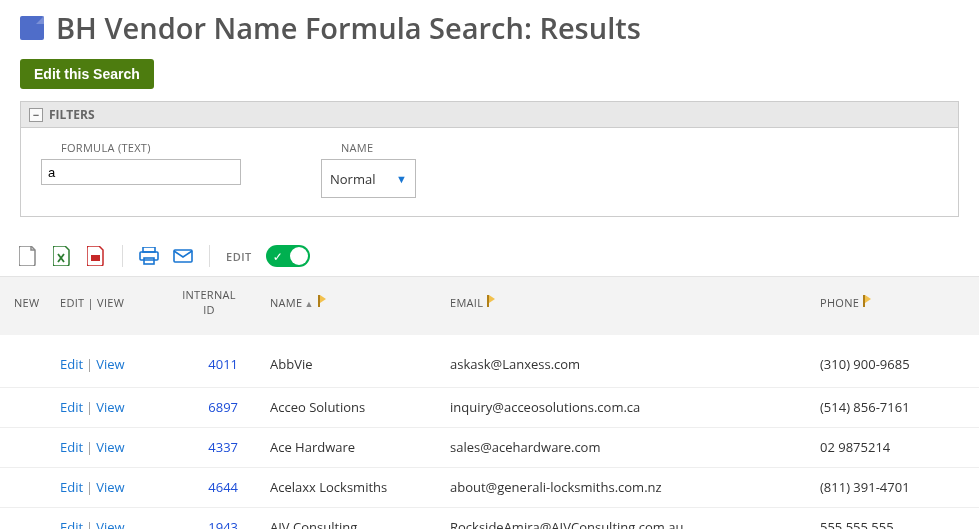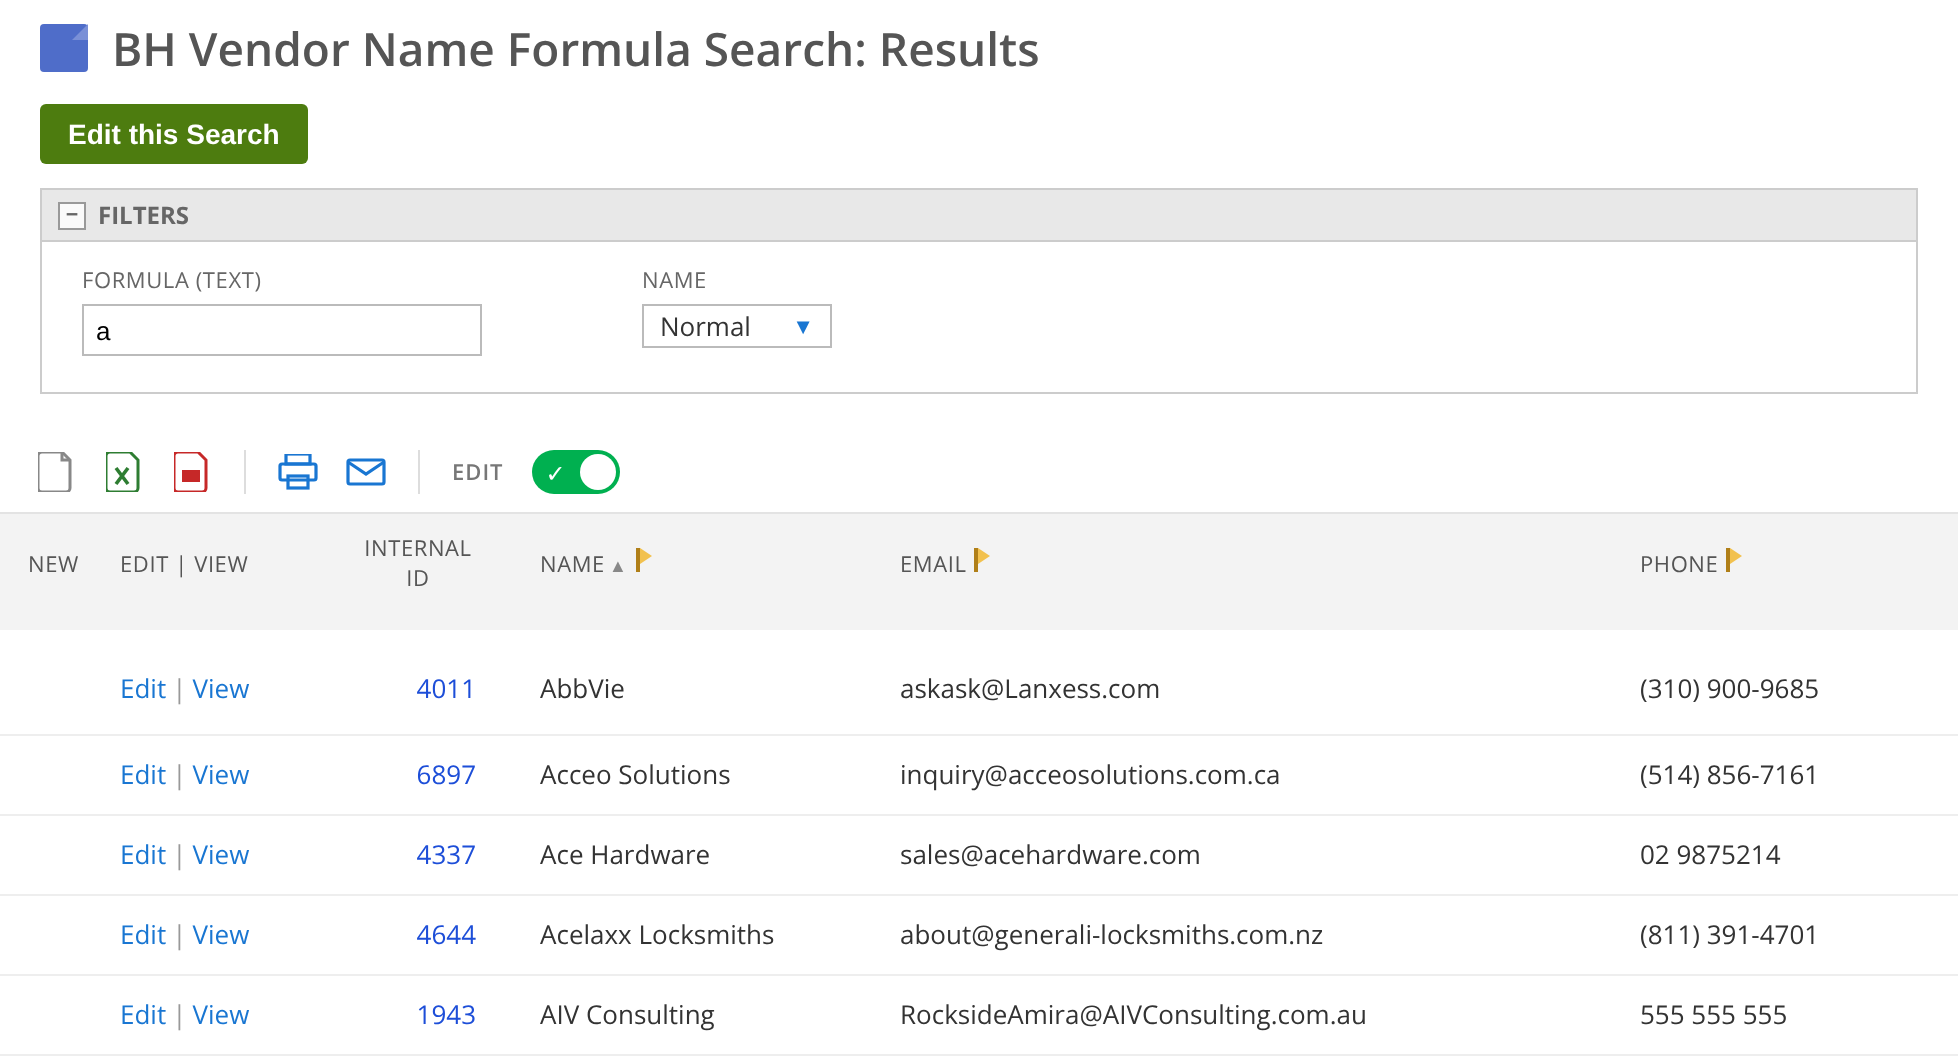--- a/index.html
+++ b/index.html
@@ -24,21 +24,21 @@
   }
   .header-icon::after {
     content: '';
     position: absolute;
     top: 0; right: 0;
     border-width: 0 0 8px 8px;
     border-style: solid;
     border-color: #fff #fff #7a90d7 transparent;
   }
   .page-title {
-    font-size: 23px;
+    font-size: 29px;
     font-weight: 600;
     color: #555;
   }
   .btn-primary {
     margin: 8px 20px 12px 20px;
     background: #4d7c0f;
     color: #fff;
     border: none;
     padding: 7px 14px;
     font-size: 14px;
@@ -77,33 +77,34 @@
     padding: 12px 20px 18px 20px;
     display: flex;
     gap: 80px;
   }
   .filter-group label {
     display: block;
     font-size: 11px;
     color: #666;
     margin-bottom: 4px;
     letter-spacing: 0.3px;
+    margin-left: 20px;
   }
   .text-input {
     border: 1px solid #bbb;
     padding: 4px 6px;
     font-size: 13px;
     width: 200px;
     height: 26px;
   }
   .select-wrap {
     border: 1px solid #bbb;
     padding: 0 8px;
     width: 95px;
-    height: 22px;
+    height: 39px;
     display: flex;
     align-items: center;
     justify-content: space-between;
     background: #fff;
     cursor: pointer;
   }
   .select-wrap .caret {
     color: #1976d2;
     font-size: 11px;
   }

